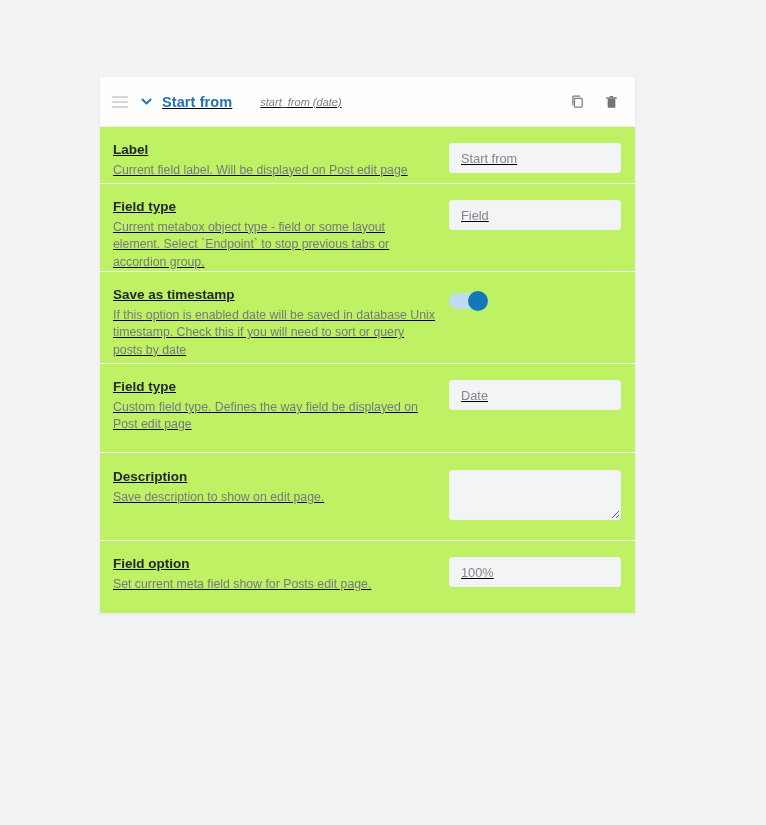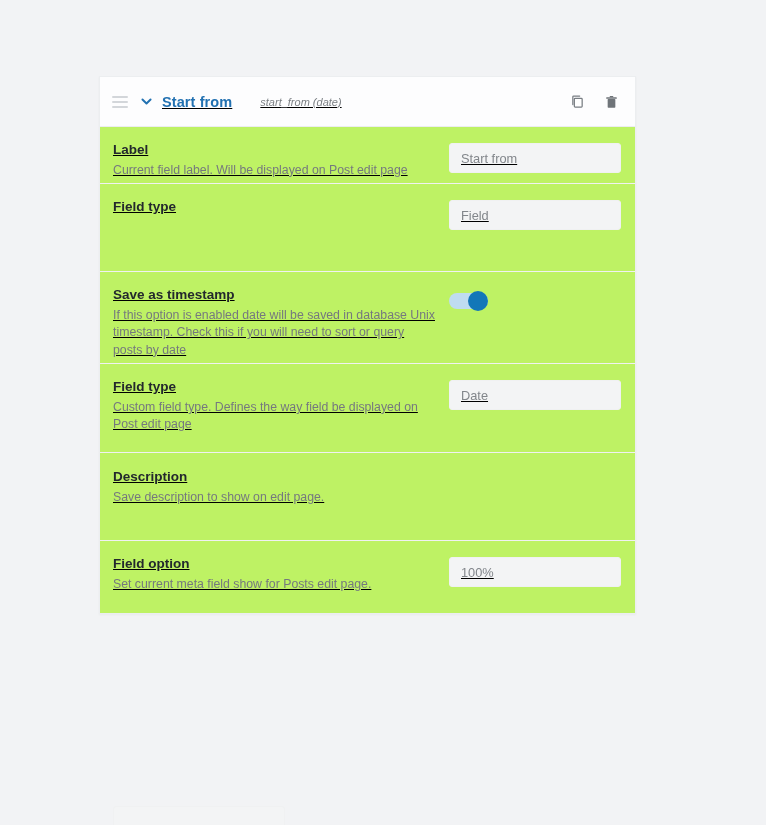--- a/index.html
+++ b/index.html
@@ -182,21 +182,21 @@
     border-radius: 50%;
     background: #1377b8;
   }
 
   
   .row.r-label     { height: 57px; padding-top: 15px; }
   .row.r-name      { height: 99px; padding-top: 15px; }
   .row.r-objtype   { height: 88px; padding-top: 15px; }
   .row.r-fieldtype { height: 89px; padding-top: 15px; }
   .row.r-timestamp { height: 92px; padding-top: 15px; }
-  .row.r-desc      { height: 88px; padding-top: 16px; flex-direction: column; }
+  .row.r-desc      { height: 88px; padding-top: 16px; }
   .row.r-width     { height: 72px; padding-top: 15px; }
 </style>
 </head>
 <body>
 
 <div id="field-card">
 
   <div class="card-header">
     <div class="drag-handle">
       <span></span>
@@ -234,20 +234,21 @@
     </div>
     <div class="row-control">
       <input class="text-input" type="text" value="Start from" style="">
     </div>
   </div>
 
 
   <div class="row r-objtype">
     <div class="row-info">
       <div class="row-label">Field type</div>
+      <div class="row-desc">Current metabox object type - field or some layout element. Select `Endpoint` to stop previous tabs or accordion group.</div>
     </div>
     <div class="row-control">
       <input class="text-input" type="text" value="Field" style="">
     </div>
   </div>
 
   <div class="row r-timestamp">
     <div class="row-info">
       <div class="row-label">Save as timestamp</div>
       <div class="row-desc">If this option is enabled date will be saved in database Unix timestamp. Check this if you will need to sort or query posts by date</div>

